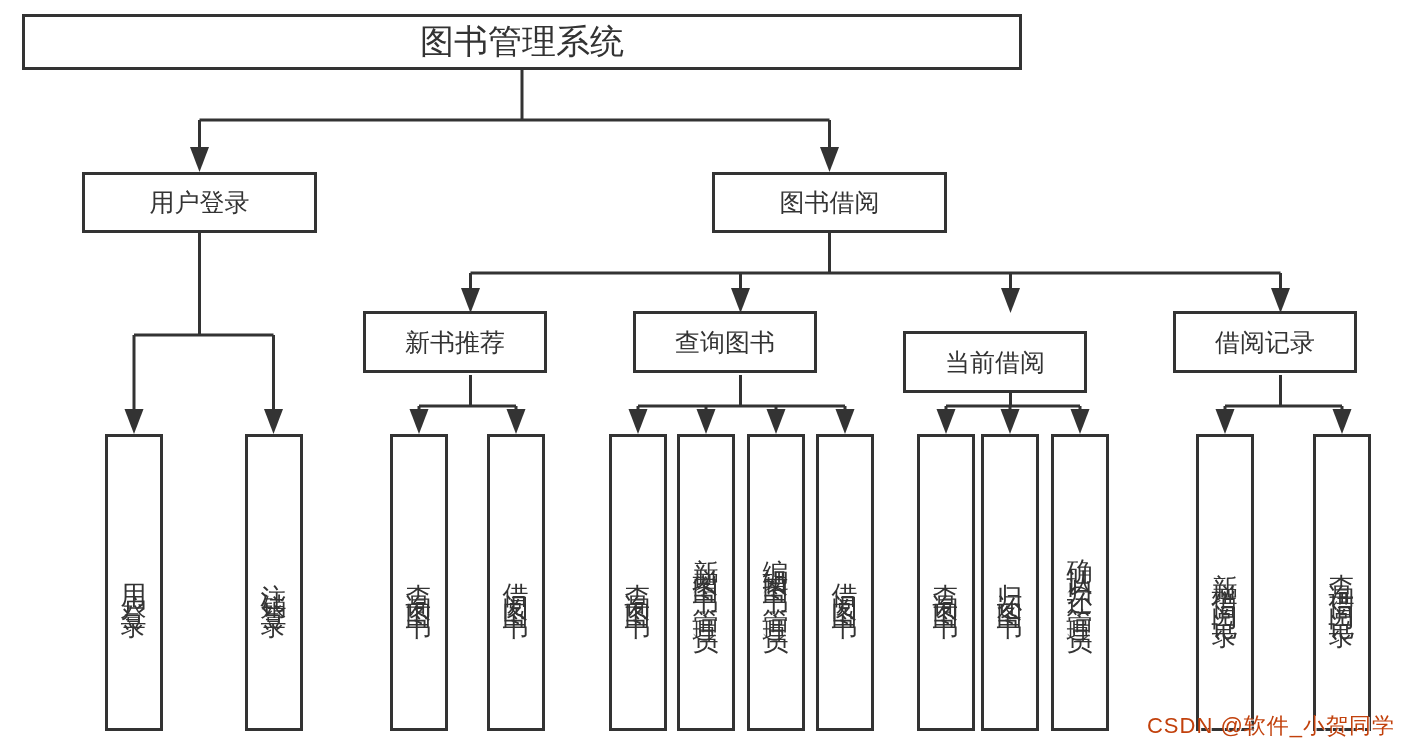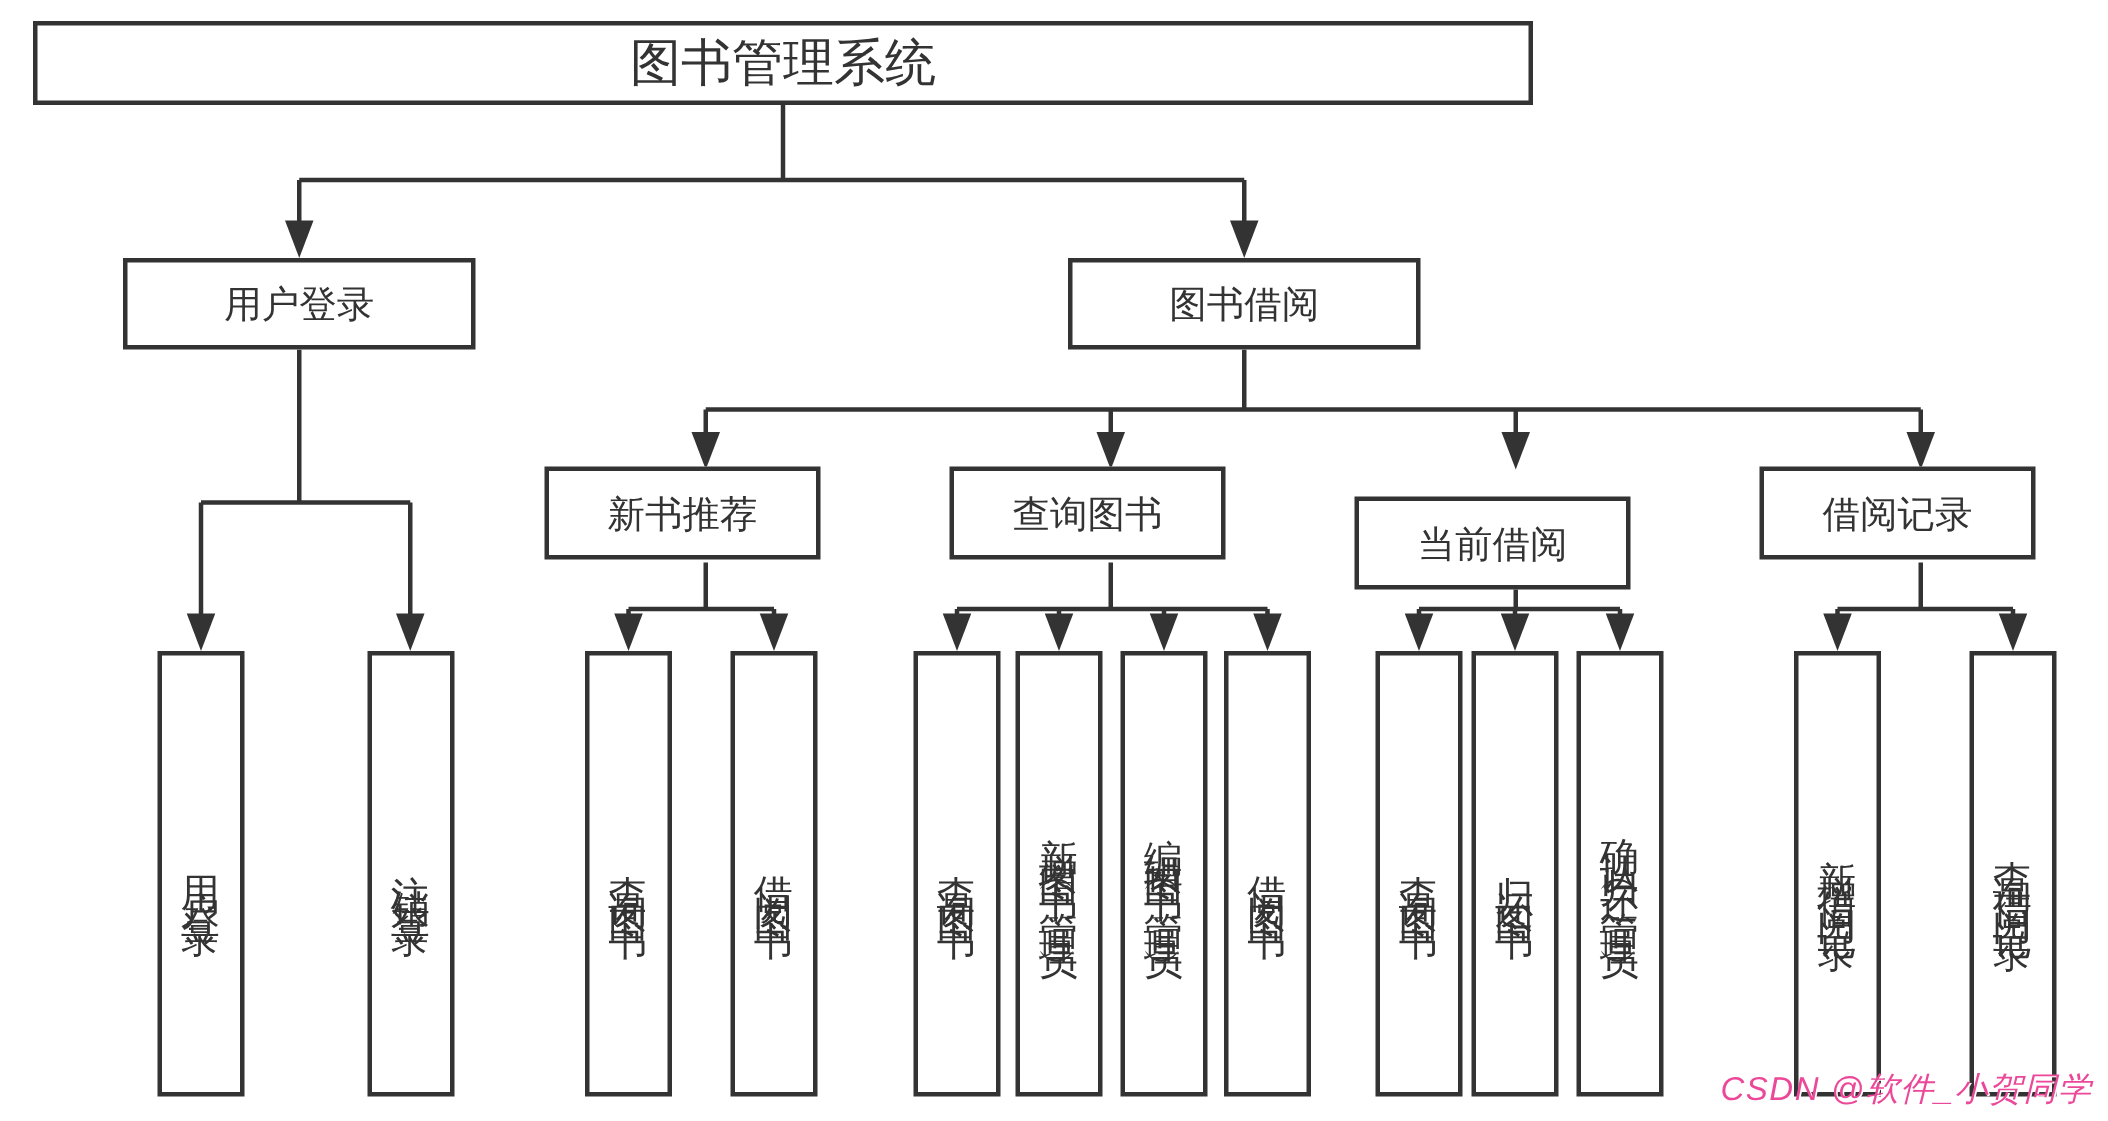--- a/index.html
+++ b/index.html
@@ -29,23 +29,22 @@
     writing-mode:vertical-rl;text-orientation:mixed;
     font-size:26px;letter-spacing:10px;line-height:1;white-space:nowrap;
   }
   .lf1{left:105px;} .lf2{left:245px;}
   .lf3{left:390px;} .lf4{left:487px;}
   .lf5{left:609px;} .lf6{left:677px;} .lf7{left:747px;} .lf8{left:816px;}
   .lf9{left:917px;} .lf10{left:981px;} .lf11{left:1051px;}
   .lf12{left:1196px;} .lf13{left:1313px;}
   .watermark{
     position:absolute;right:10px;bottom:6px;
-    font-size:22px;color:#ec4899;letter-spacing:1px;
+    font-size:22px;color:#c2410c;letter-spacing:1px;
     text-shadow:1px 1px 0 #ffffff;
-    font-style:italic;
   }
   .stroke{stroke:#333333;stroke-width:3;fill:none;}
   .arrowhead{fill:#333333;stroke:none;}
 </style>
 </head>
 <body>
 
 <div class="canvas">
 
   <svg class="connectors" width="1405" height="747" viewBox="0 0 1405 747" aria-hidden="true">

